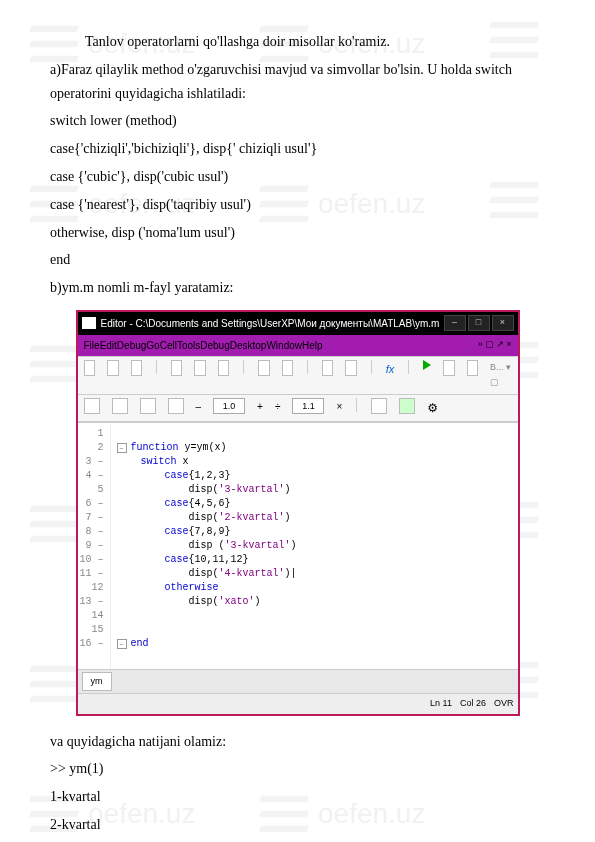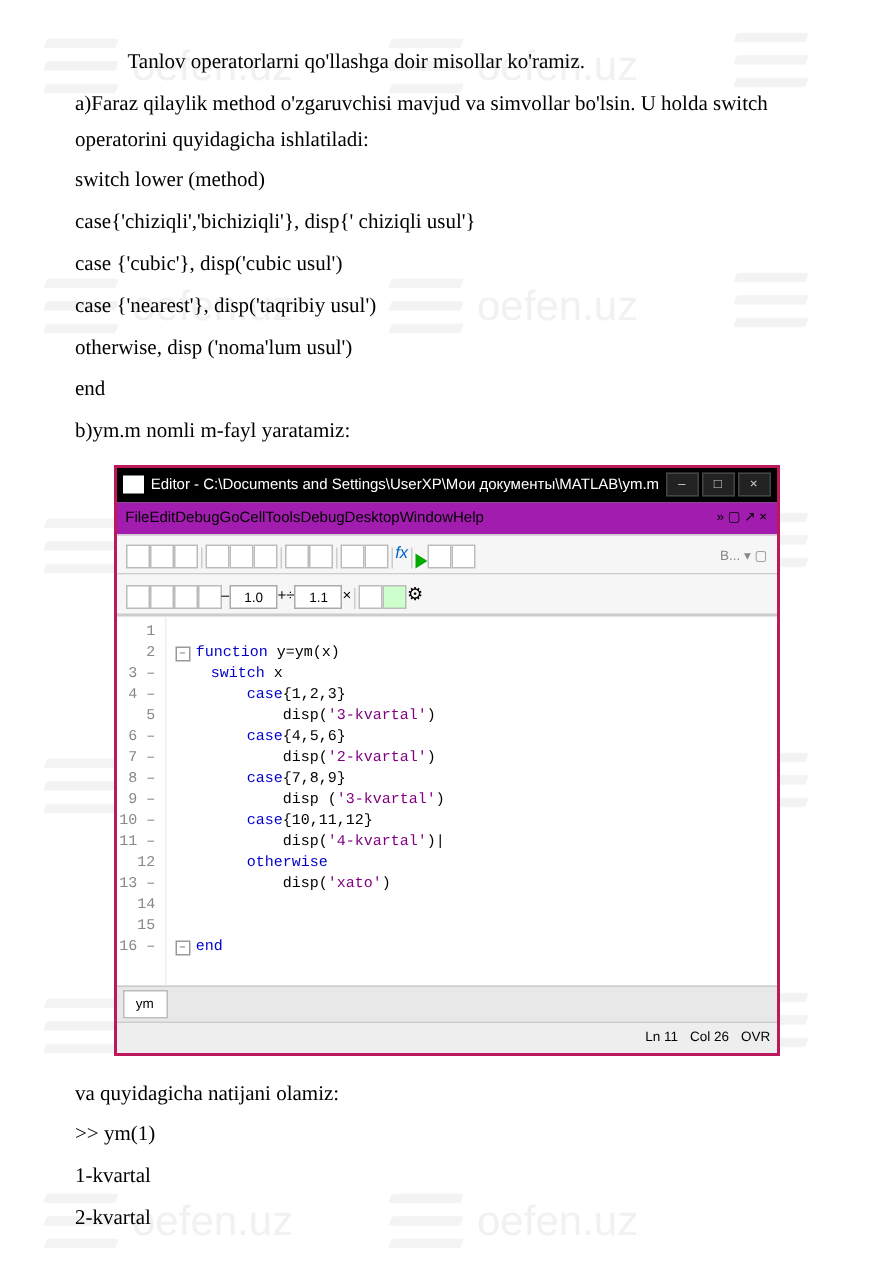--- a/index.html
+++ b/index.html
@@ -94,22 +94,22 @@
   .menubar {
     display: flex;
     padding: 2px 6px;
     background: #a21caf;
     border-bottom: 1px solid #ccc;
   }
   .menu-item { cursor: default; }
   .menu-right { margin-left: auto; font-size: 9px; }
   .toolbar {
     display: flex;
-    align-items: flex-end;
-    gap: 0;
+    align-items: flex-start;
+    gap: 12px;
     padding: 3px 6px;
     background: #f6f6f6;
     border-bottom: 1px solid #ccc;
   }
   .tb-icon {
     width: 14px; height: 14px;
     border: 1px solid #bbb;
     background: #fff;
     display: inline-block;
   }

